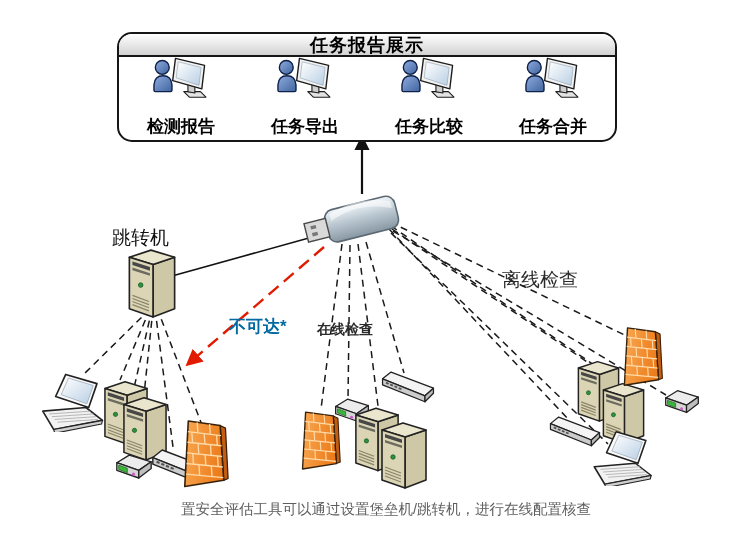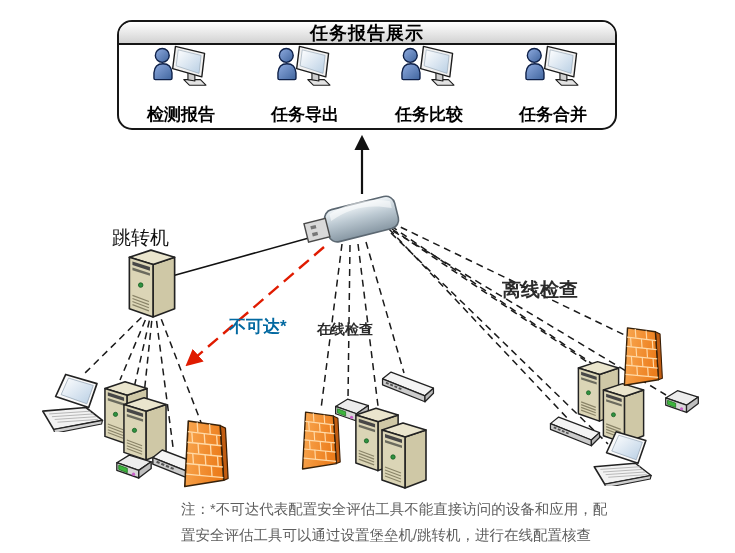--- a/index.html
+++ b/index.html
@@ -3,39 +3,39 @@
 <meta charset="utf-8">
 <style>
   html,body{margin:0;padding:0;background:#fff;}
   .canvas{
     position:relative;width:735px;height:553px;background:#ffffff;
     font-family:"Liberation Sans","DejaVu Sans",sans-serif;overflow:hidden;
   }
   svg.diagram{position:absolute;left:0;top:0;}
   
   .panel{
-    position:absolute;left:117px;top:20px;width:500px;height:110px;
+    position:absolute;left:117px;top:32px;width:500px;height:110px;
     border:2px solid #161616;border-radius:15px;background:#fff;
     box-sizing:border-box;overflow:hidden;
   }
   .panel-header{
     height:21px;border-bottom:2px solid #161616;
     background:linear-gradient(#ffffff,#d2d2d2);
     display:flex;align-items:center;justify-content:center;
     font-size:18px;font-weight:700;color:#000;letter-spacing:1px;
   }
   .stations{display:flex;height:85px;align-items:stretch;}
   .station{flex:1;display:flex;flex-direction:column;align-items:center;justify-content:flex-end;padding-bottom:6px;}
   .station-label{font-size:17px;font-weight:700;color:#000;line-height:18px;margin-top:18px;white-space:nowrap;}
   
   .lbl{position:absolute;white-space:nowrap;line-height:1.1;}
   .lbl-jump{left:112px;top:228px;font-size:19px;font-weight:400;color:#111;}
   .lbl-unreach{left:229px;top:318px;font-size:17px;font-weight:700;color:#0369a1;}
   .lbl-online{left:317px;top:322px;font-size:14px;font-weight:600;color:#2b2b2b;}
-  .lbl-offline{left:502px;top:270px;font-size:19px;font-weight:700;color:#2b2b2b;margin-top:10px;}
+  .lbl-offline{left:502px;top:270px;font-size:19px;font-weight:400;color:#2b2b2b;}
   
   .note{position:absolute;left:181px;top:496px;color:#5e5e5e;font-size:14.5px;line-height:26px;}
 </style>
 </head>
 <body>
 
 <div class="canvas">
 
   <svg class="diagram" width="735" height="553" viewBox="0 0 735 553">
     <defs>
@@ -207,17 +207,16 @@
       </div>
     </div>
   </div>
 
   <div class="lbl lbl-jump">跳转机</div>
   <div class="lbl lbl-unreach">不可达*</div>
   <div class="lbl lbl-online">在线检查</div>
   <div class="lbl lbl-offline">离线检查</div>
 
   <div class="note">
-    <div>注：*不可达代表配置安全评估工具不能直接访问的设备和应用，配</div>
     <div>置安全评估工具可以通过设置堡垒机/跳转机，进行在线配置核查</div>
   </div>
 
 </div>
 
 </body></html>

